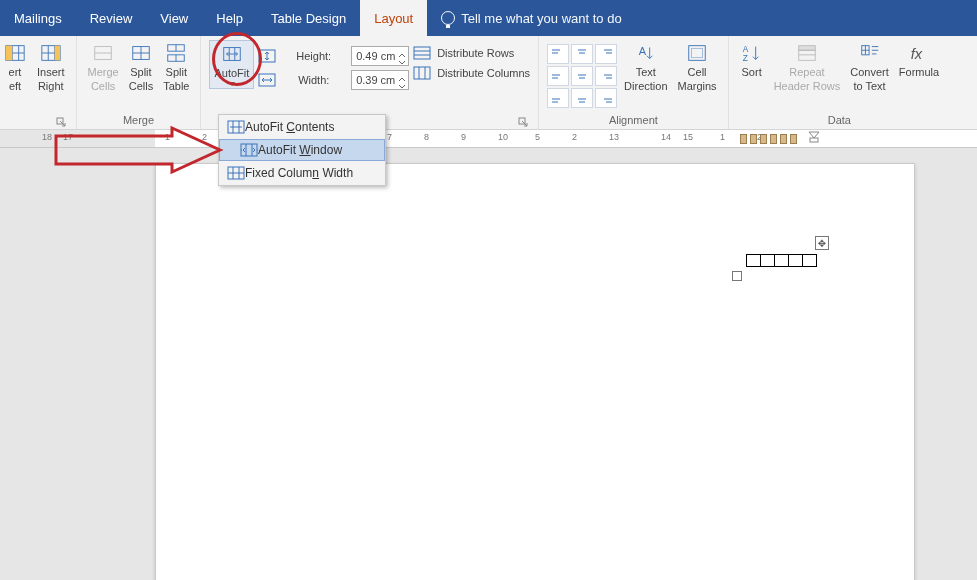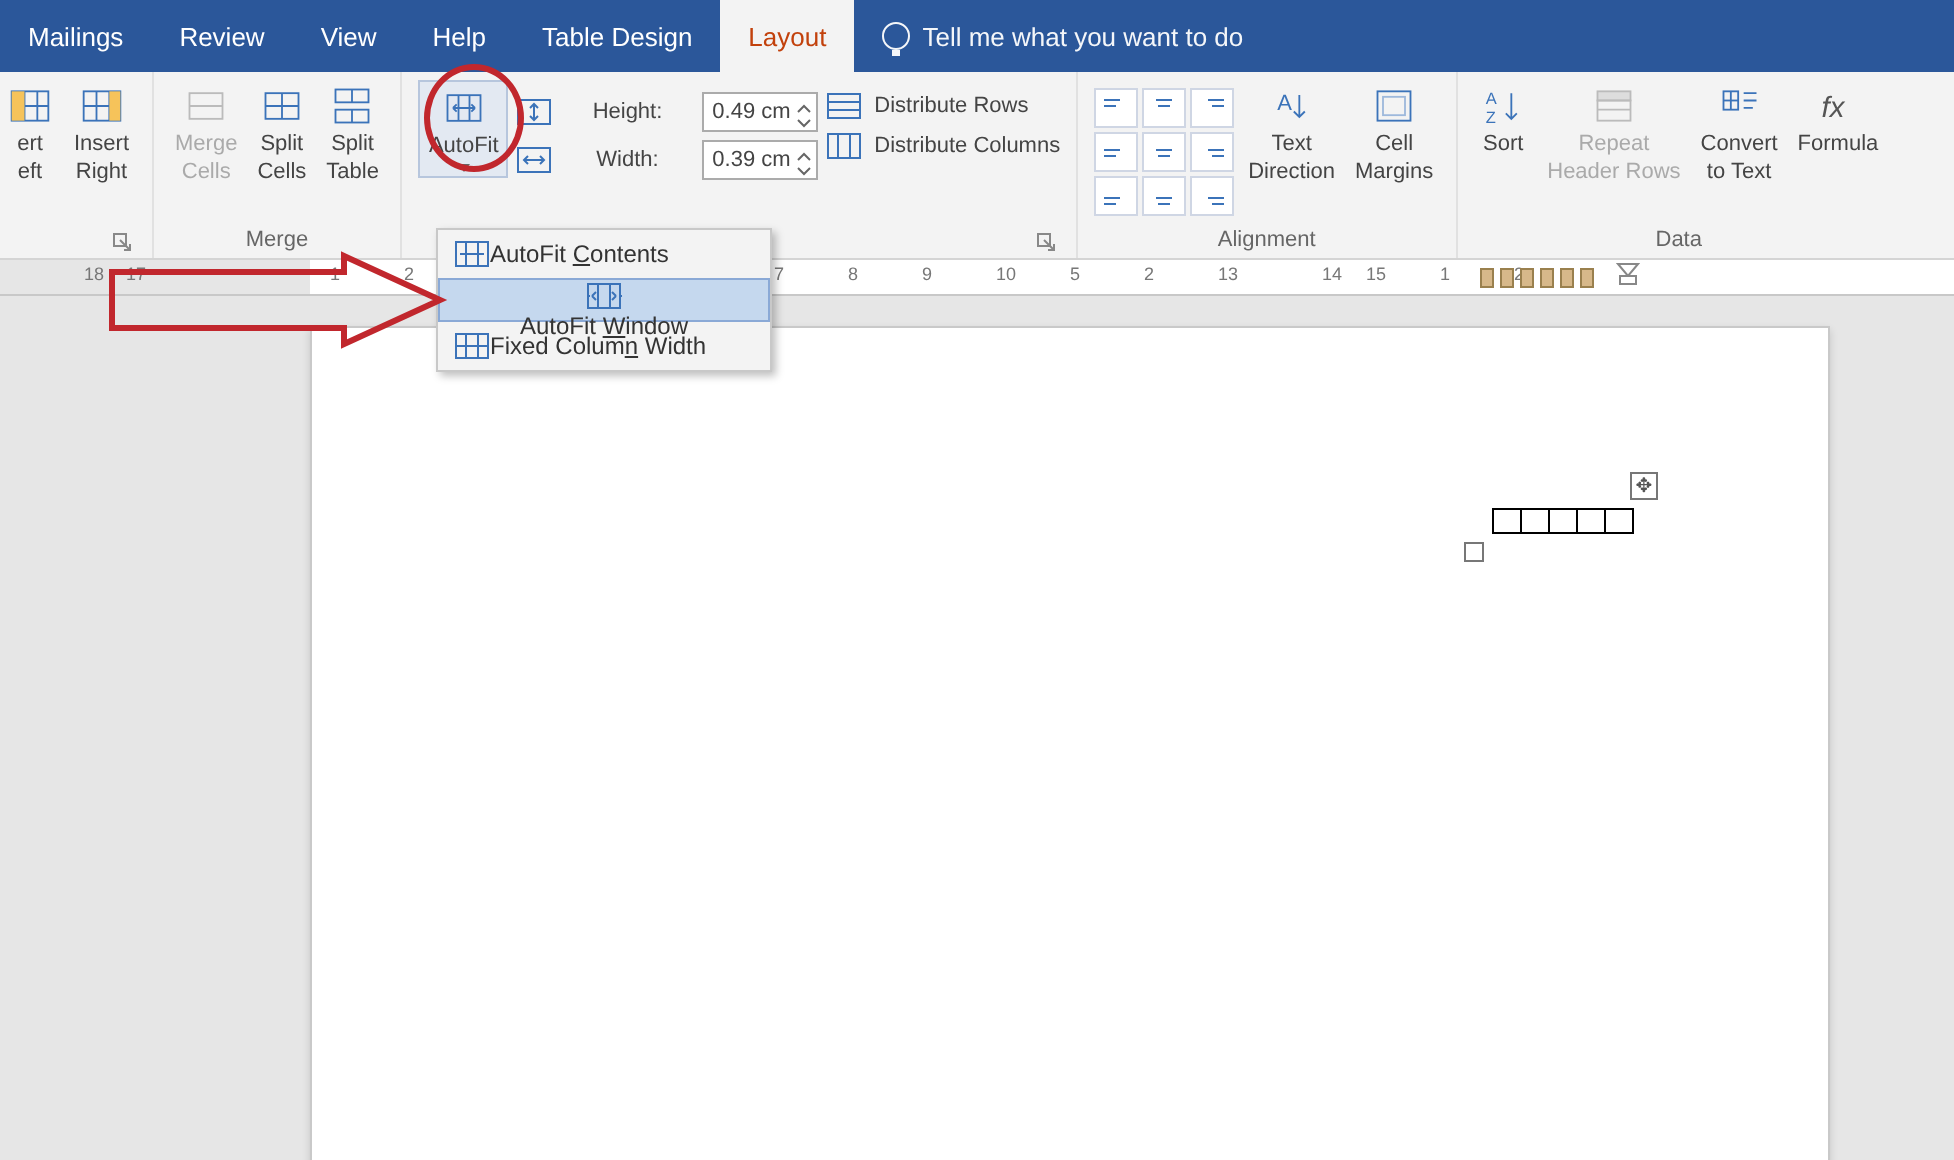--- a/index.html
+++ b/index.html
@@ -172,21 +172,21 @@
 
   
   .dropdown{
     position:absolute;left:218px;top:114px;width:168px;
     background:#f3f3f3;border:1px solid #c8c8c8;box-shadow:2px 2px 4px rgba(0,0,0,.25);
     z-index:20;
   }
   .dd-item{
     display:flex;align-items:center;gap:0;height:24px;padding:0 8px;font-size:12px;color:#333;
   }
-  .dd-item.hover{background:#c5d8ee;border:1px solid #8aa9d6;height:22px;padding:0 20px;flex-direction:column;}
+  .dd-item.hover{background:#c5d8ee;border:1px solid #8aa9d6;height:22px;padding:0 20px;}
   .dd-item .dd-ico{width:18px;height:16px;display:flex;align-items:center;justify-content:center;}
   .dd-item svg{stroke:#3b73b9;fill:none;}
   .underline{text-decoration:underline;}
 
   
   .red-arrow{
     position:absolute;left:52px;top:124px;z-index:25;pointer-events:none;
   }
 </style>
 </head>

